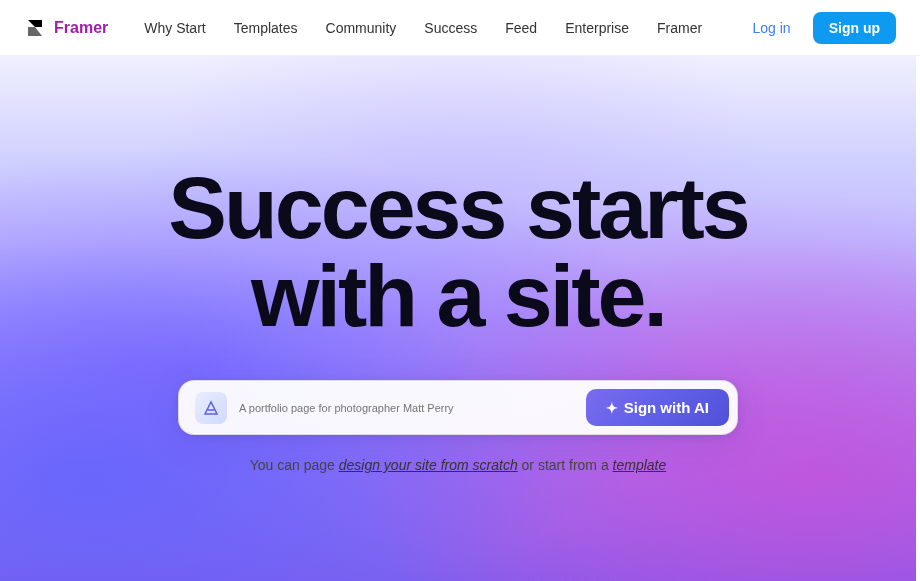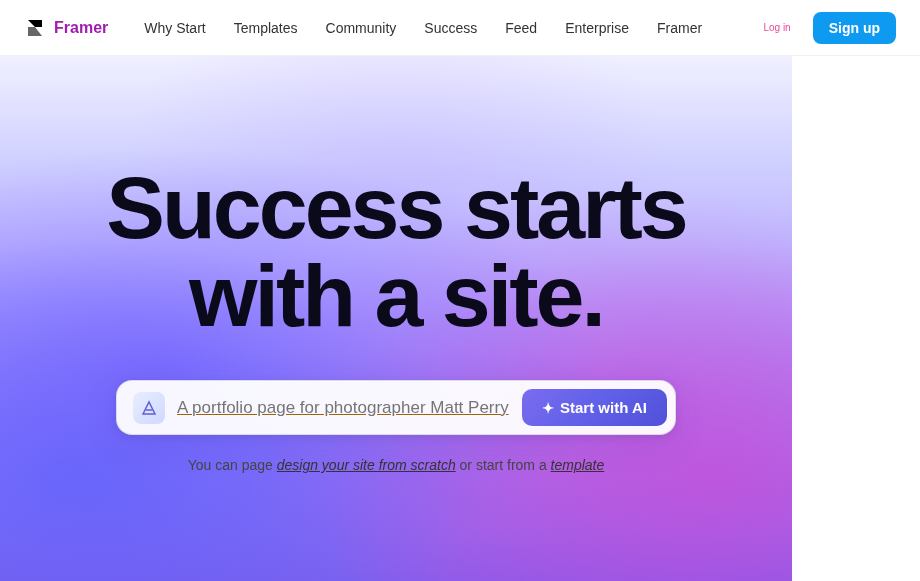--- a/index.html
+++ b/index.html
@@ -67,22 +67,22 @@
     }
 
     .nav-right {
       display: flex;
       align-items: center;
       gap: 8px;
     }
 
     .btn-login {
       padding: 7px 14px;
-      font-size: 10px;
-      color: #ec4899;
+      font-size: 14px;
+      color: #3b82f6;
       text-decoration: none;
       border-radius: 8px;
       border: none;
       background: transparent;
       cursor: pointer;
     }
 
     .btn-signup {
       padding: 8px 16px;
       font-size: 14px;
@@ -91,21 +91,21 @@
       background: #0e9af0;
       border: none;
       border-radius: 8px;
       cursor: pointer;
       text-decoration: none;
     }
 
     
     .hero {
       position: relative;
-      width: 792px;
+      width: 916px;
       height: 525px;
       display: flex;
       flex-direction: column;
       align-items: center;
       justify-content: center;
       overflow: hidden;
     }
 
     .hero-bg {
       position: absolute;
@@ -160,24 +160,23 @@
       justify-content: center;
       margin-right: 12px;
       flex-shrink: 0;
       font-size: 14px;
     }
 
     .search-input {
       flex: 1;
       border: none;
       outline: none;
-      font-size: 17px;
-      color: #a16207;
+      font-size: 11px;
+      color: #ec4899;
       background: transparent;
-      text-decoration: underline;
     }
 
     .btn-start-ai {
       display: flex;
       align-items: center;
       gap: 6px;
       padding: 10px 20px;
       background: linear-gradient(135deg, #7a6cf0, #6060e8, #5050d8);
       color: #fff;
       font-size: 15px;
@@ -244,21 +243,21 @@
     <div class="search-bar">
       <div class="search-ai-icon">
         <svg width="18" height="18" viewBox="0 0 18 18" fill="none">
           <path d="M3 15L9 3l6 12H3z" fill="none" stroke="#6060d8" stroke-width="1.5"></path>
           <path d="M5.5 11h7" stroke="#6060d8" stroke-width="1.5"></path>
         </svg>
       </div>
       <input class="search-input" type="text" placeholder="A portfolio page for photographer Matt Perry" style="">
       <button class="btn-start-ai">
         <span class="star-icon">✦</span>
-        <span>Start with AI</span>
+        <span>Sign with AI</span>
       </button>
     </div>
 
     <p class="hero-sub">
       <span>You can page </span>
       <a href="#">design your site from scratch</a>
       <span> or start from a </span>
       <a href="#">template</a>
     </p>
   </div>

